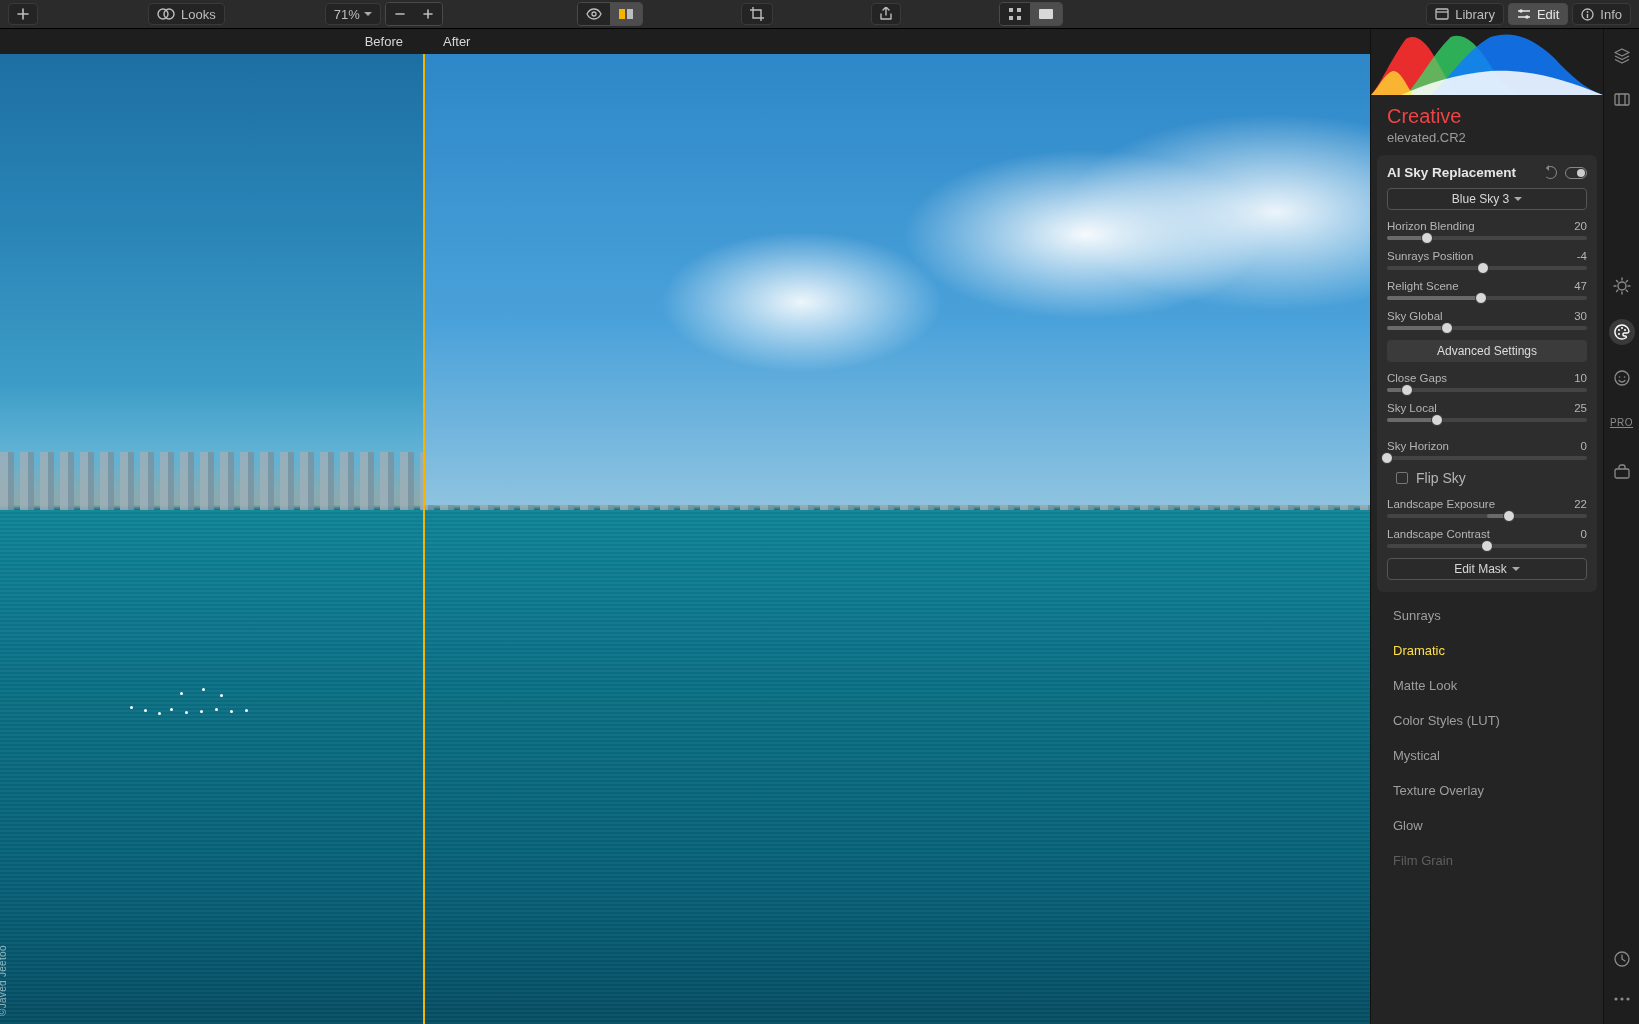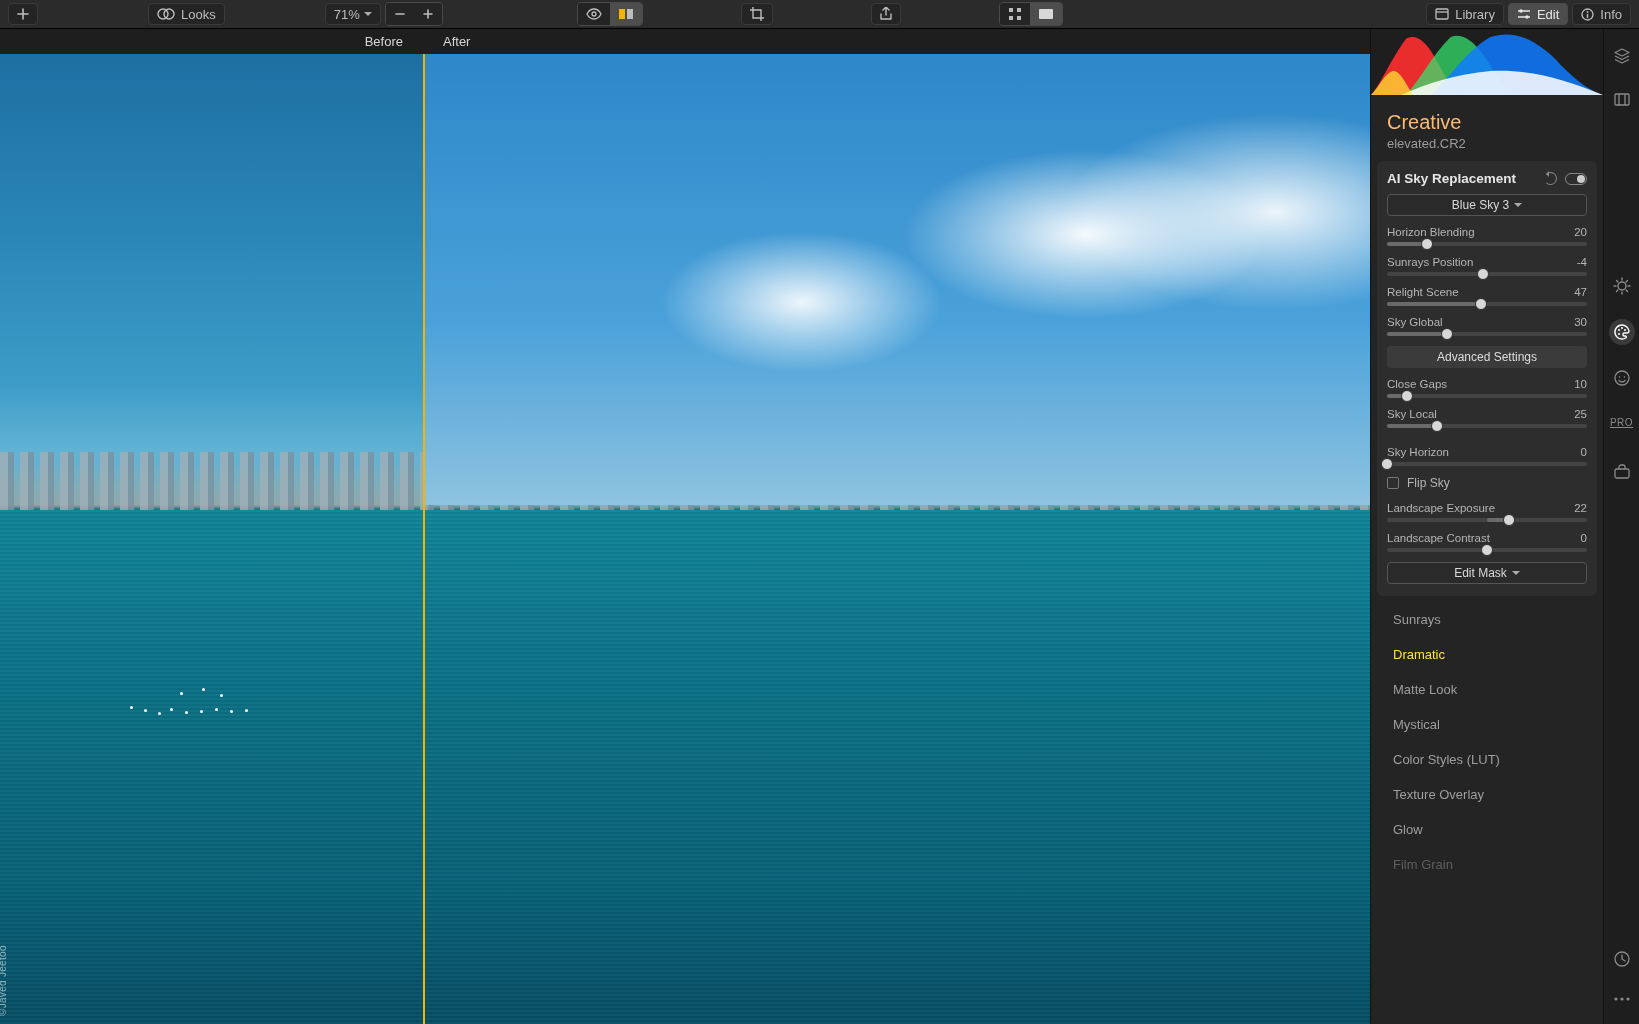--- a/index.html
+++ b/index.html
@@ -139,21 +139,21 @@
     height: 66px;
     position: relative;
     background: #1e1e1e;
     overflow: hidden;
   }
   .histogram svg {
     position: absolute; left: 0; right: 0; bottom: 0;
     width: 100%; height: 100%;
   }
   .panel-title {
-    font-size: 20px; color: #fdba74; padding: 16px 16px 2px; font-weight: 500;
+    font-size: 20px; color: #ef4444; padding: 10px 16px 2px; font-weight: 500;
   }
   .filename {
     font-size: 13px; color: #9c9c9c; padding: 0 16px 10px;
   }
   .panel-body { flex: 1; overflow-y: hidden; padding: 0 6px; }
   .tool-block {
     background: #2d2d2d; border-radius: 6px; padding: 10px 10px 12px;
     margin-bottom: 6px;
   }
   .tool-head {
@@ -190,21 +190,21 @@
     width: 12px; height: 12px; background: #d8d8d8; border-radius: 50%;
     border: 1px solid #333;
   }
 
   .adv-btn {
     width: 100%; height: 22px; background: #3b3b3b; border-radius: 4px;
     display: flex; align-items: center; justify-content: center;
     font-size: 12px; color: #ddd; cursor: pointer; margin: 8px 0 10px;
   }
 
-  .checkbox-row { display: flex; align-items: center; gap: 8px; font-size: 12px; color: #b5b5b5; margin: 6px 0 12px; }
+  .checkbox-row { display: flex; align-items: center; gap: 8px; font-size: 14px; color: #b5b5b5; margin: 6px 9px 12px; }
   .checkbox-row .box { width: 12px; height: 12px; border: 1px solid #777; border-radius: 2px; }
 
   .collapsed-tool {
     padding: 10px 16px; font-size: 13px; color: #9e9e9e; cursor: pointer;
   }
   .collapsed-tool.bright { color: #fde047; font-weight: 500; }
   .collapsed-tool.dim { color: #5e5e5e; }
 
   
   .rail {
@@ -500,22 +500,22 @@
       </div>
 
       <div class="dropdown" style="margin-top:10px; margin-bottom:0;">
         <span>Edit Mask</span>
       </div>
     </div>
 
     <div class="collapsed-tool">Sunrays</div>
     <div class="collapsed-tool bright">Dramatic</div>
     <div class="collapsed-tool">Matte Look</div>
+    <div class="collapsed-tool">Color Styles (LUT)</div>
     <div class="collapsed-tool">Mystical</div>
-    <div class="collapsed-tool">Color Styles (LUT)</div>
     <div class="collapsed-tool">Texture Overlay</div>
     <div class="collapsed-tool">Glow</div>
     <div class="collapsed-tool dim">Film Grain</div>
   </div>
 </div>
 
 <div class="rail">
   <div class="r-icn">
     <svg width="18" height="18" viewBox="0 0 18 18">
         <path d="M9 2l7 3.5-7 3.5-7-3.5L9 2zM2 9l7 3.5L16 9M2 12.5l7 3.5 7-3.5" fill="none" stroke="#8a8a8a" stroke-width="1.3" stroke-linejoin="round"></path>

